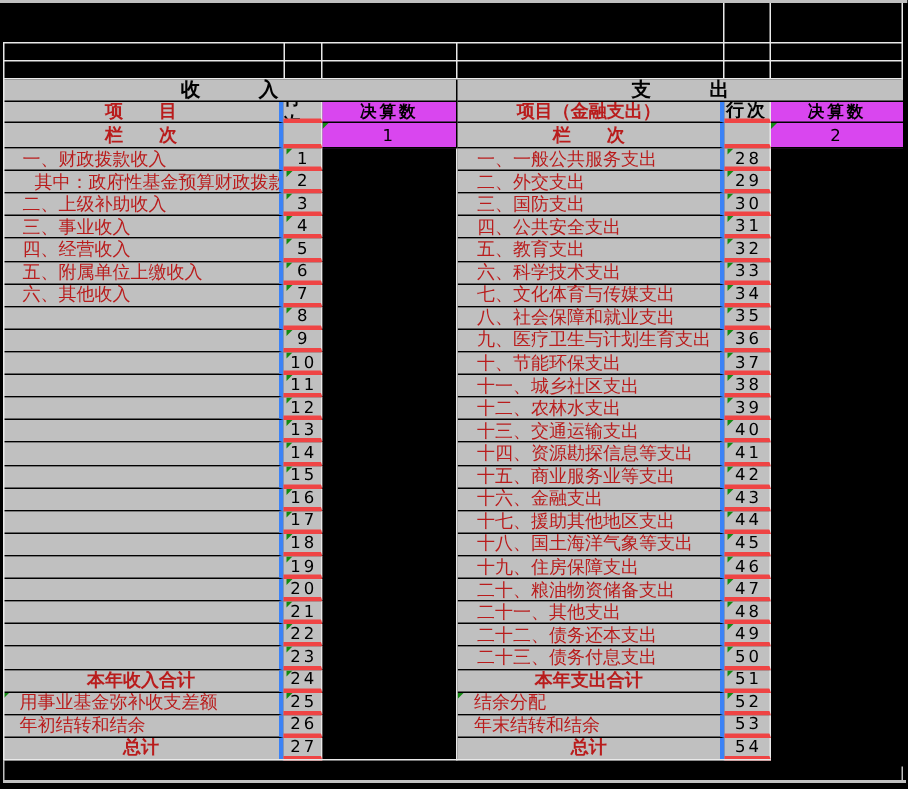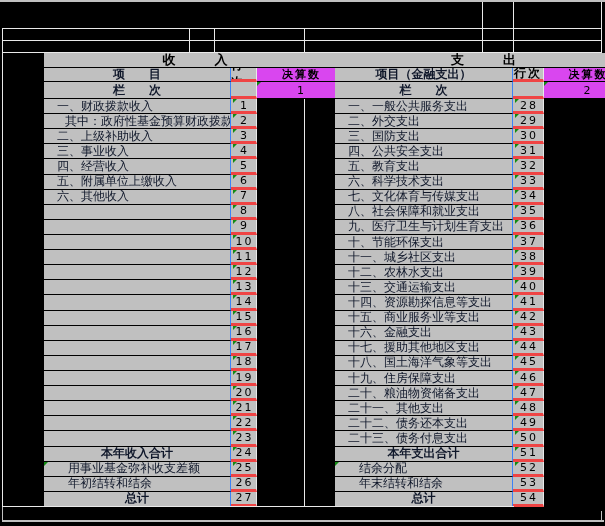--- a/index.html
+++ b/index.html
@@ -4,33 +4,33 @@
 <style>
   html,body{margin:0;padding:0;}
   body{
     width:605px;height:526px;position:relative;overflow:hidden;
     background:#000;
     font-family:"DejaVu Sans","Liberation Sans",sans-serif;
     -webkit-font-smoothing:none;
   }
   .wline{position:absolute;background:#e9e9e9;}
   .gline{position:absolute;background:#c0c0c0;}
-  .side{position:absolute;top:53px;height:454px;margin-left:42px;}
+  .side{position:absolute;top:53px;height:454px;}
   
   .banner{
     height:15px;background:#c0c0c0;border-bottom:1px solid #000;box-sizing:border-box;
     display:flex;align-items:center;justify-content:center;
     font-weight:bold;font-size:13px;white-space:pre;color:#000;
   }
   .chrow{display:flex;height:14px;}
   .cidx{height:17px;}
   .c1,.c2,.c3{box-sizing:border-box;position:relative;overflow:hidden;}
   .c1{
-    background:#c0c0c0;border-right:1px solid #3b82f6;border-bottom:1px solid #000;
-    display:flex;align-items:center;font-size:12px;white-space:pre;color:#0f172a;padding-left:3px;
+    background:#c0c0c0;border-right:3px solid #3b82f6;border-bottom:1px solid #000;
+    display:flex;align-items:center;font-size:12px;white-space:pre;color:#b91c1c;padding-left:3px;
   }
   .c2{
     background:#c0c0c0;border-right:1px solid #e9e9e9;border-bottom:3px solid #ef4444;
     display:flex;align-items:center;justify-content:center;
     font-size:11px;letter-spacing:2px;color:#000;
   }
   .c2 span{margin-left:2px;}
   .c3{background:#000;border-bottom:1px solid #000;}
   .c3.idxcell{
     background:#d946ef;display:flex;align-items:center;justify-content:center;
@@ -38,21 +38,21 @@
   }
   .ch{font-weight:bold;justify-content:center;padding-left:0;font-size:12px;}
   #income .c1{width:187px;}
   #income .c2{width:26px;}
   #income .c3{width:89px;}
   #expense .c1{width:178px;}
   #expense .c2{width:31px;}
   #expense .c3{width:88px;}
   .drow{display:flex;height:15.11px;}
   .ind0{padding-left:13px;}
-  .ind1{padding-left:24px;}
+  .ind1{padding-left:11px;}
   .ind2{padding-left:21px;}
   .total{justify-content:center;font-weight:bold;padding-left:0 !important;}
   .center{justify-content:center;font-weight:bold;padding-left:0;text-align:right;}
   .gmark{
     position:absolute;top:0;left:0;width:0;height:0;
     border-top:4px solid #128a12;border-right:4px solid transparent;
   }
 </style>
 </head>
 <body>
@@ -295,21 +295,21 @@
       <div class="drow">
         <div class="c1 ind0 total"><span>总计</span></div>
         <div class="c2">
           <span>27</span>
         </div>
         <div class="c3"></div>
       </div>
     </div>
 </div>
 
-<div id="expense" class="side" style="left:293px;width:297px;">
+<div id="expense" class="side" style="left:305px;width:297px;">
   <div class="banner">支　　　出</div>
   <div class="chrow">
     <div class="c1 ch">项目（金融支出）</div>
     <div class="c2 ch">行次</div>
     <div class="c3 idxcell ch">决算数</div>
   </div>
   <div class="chrow cidx">
     <div class="c1 center">栏　　次</div>
     <div class="c2"></div>
     <div class="c3 idxcell">

